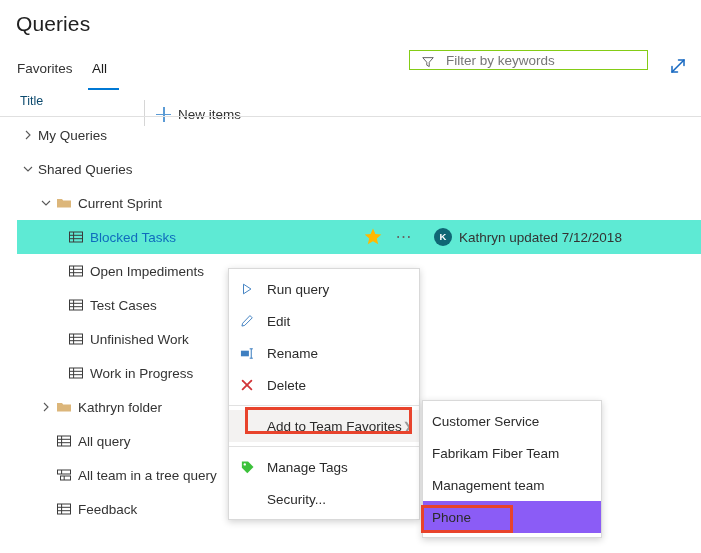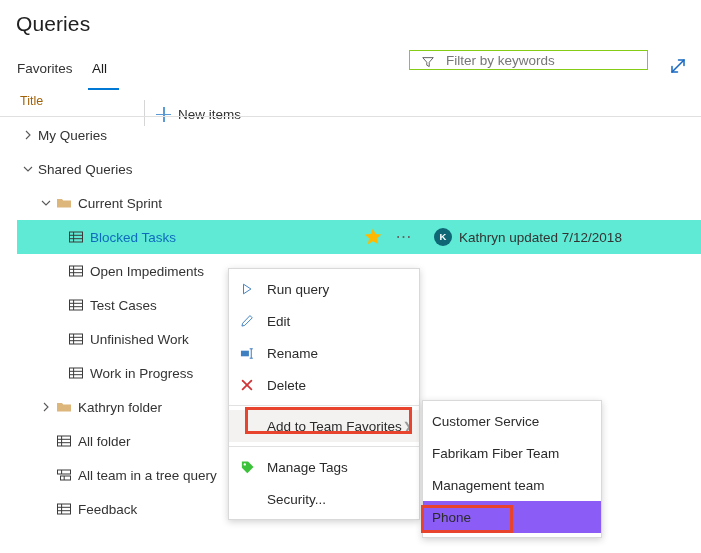--- a/index.html
+++ b/index.html
@@ -121,21 +121,21 @@
   .col-header {
     position: absolute;
     left: 0; top: 90px;
     width: 701px; height: 27px;
     border-bottom: 1px solid #e0e0e0;
   }
   .col-header .label {
     position: absolute;
     left: 20px; top: 4px;
     font-size: 12.5px;
-    color: #a16207;
+    color: #0c4a6e;
   }
 
   
   .tree {
     position: absolute;
     left: 0; top: 118px;
     width: 701px;
   }
   .tree-row {
     position: relative;
@@ -458,21 +458,21 @@
       <span class="row-icon ind-icon-l2">
         <svg viewBox="0 0 16 16" width="16" height="16">
           <g fill="none" stroke="#3b3b3b" stroke-width="1">
             <rect x="1.5" y="3" width="13" height="10"></rect>
             <line x1="1.5" y1="6.3" x2="14.5" y2="6.3"></line>
             <line x1="1.5" y1="9.7" x2="14.5" y2="9.7"></line>
             <line x1="5.6" y1="3" x2="5.6" y2="13"></line>
           </g>
         </svg>
       </span>
-      <span class="row-label ind-label-l2">All folder</span>
+      <span class="row-label ind-label-l2">All query</span>
     </div>
 
     <div class="tree-row">
       <span class="row-icon ind-icon-l2">
         <svg viewBox="0 0 16 16" width="16" height="16">
           <g fill="none" stroke="#3b3b3b" stroke-width="1">
             <rect x="1.5" y="3" width="13" height="4"></rect>
             <rect x="4.5" y="9" width="10" height="4"></rect>
             <line x1="5.6" y1="3" x2="5.6" y2="7"></line>
             <line x1="8.2" y1="9" x2="8.2" y2="13"></line>

